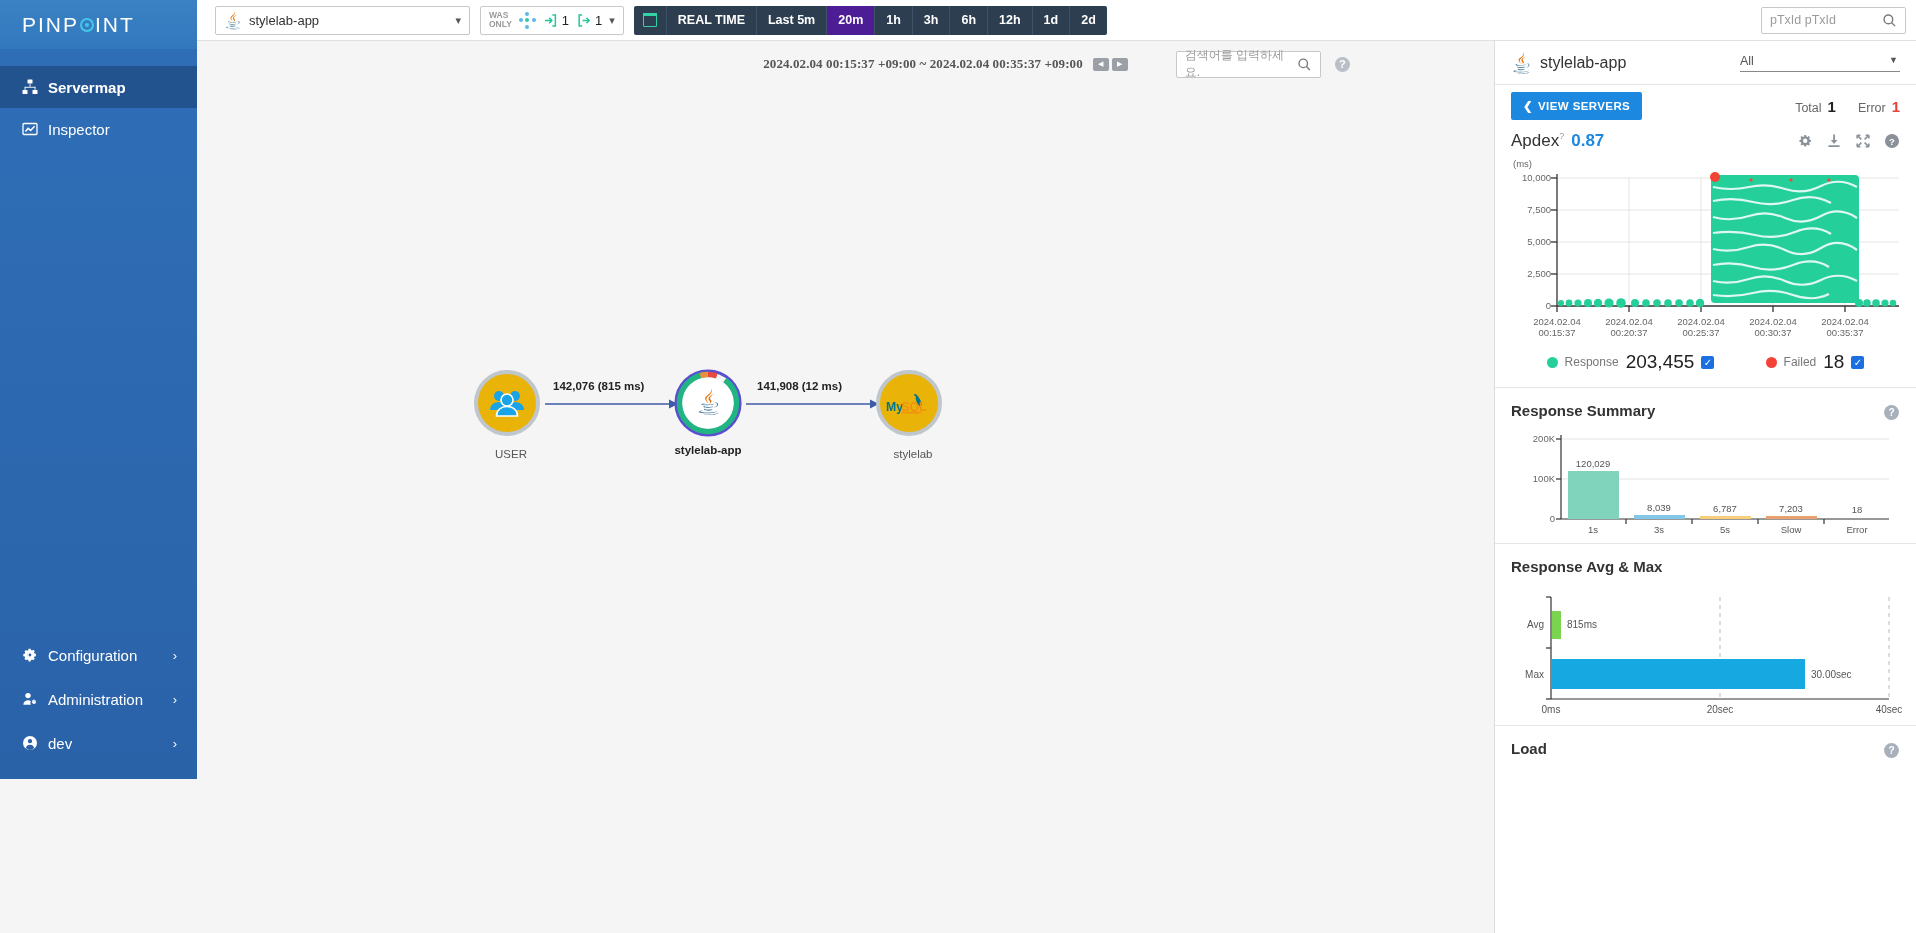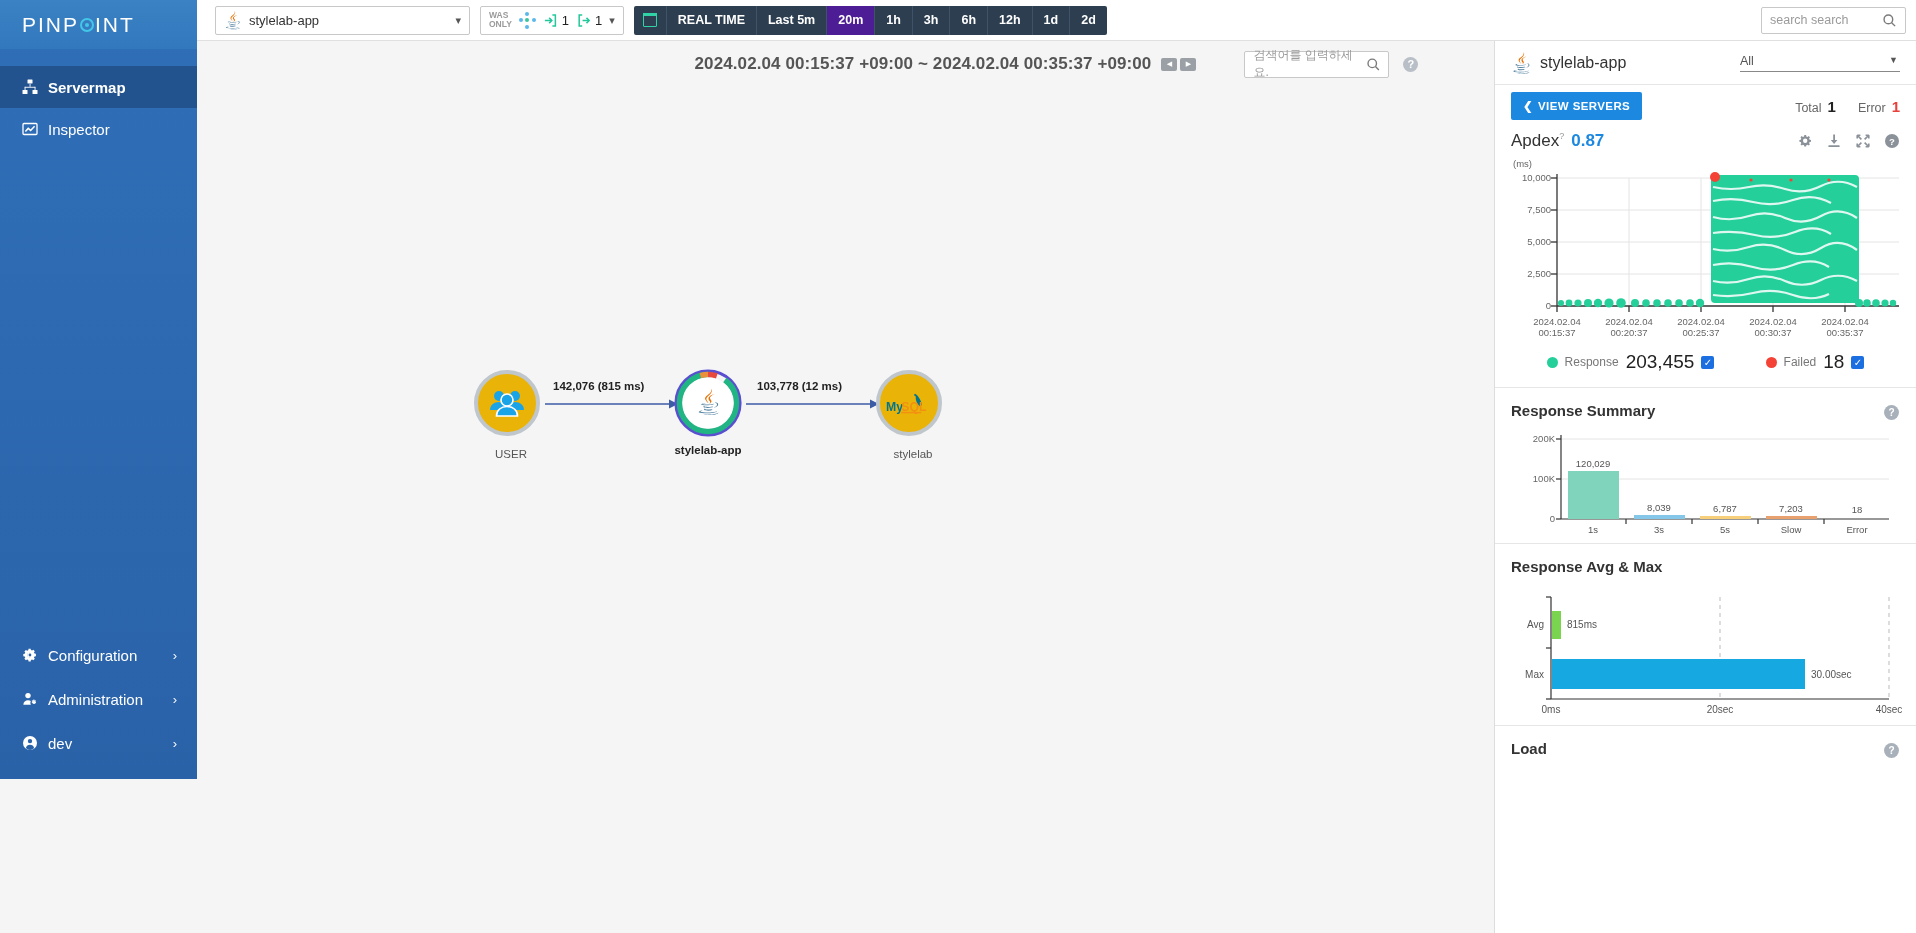--- a/index.html
+++ b/index.html
@@ -64,21 +64,21 @@
   .cal-ico { width:14px; height:14px; border:1.6px solid #2fd3a5; border-radius:1px;}
   .cal-ico::before{content:"";position:absolute;top:7.5px;left:9px;width:14px;height:3px;
     background:#2fd3a5;}
   .ptx-search { position:absolute; right:10px; width:145px; height:27px;
       border:1px solid #c8c8c8; background:#fff; display:flex;align-items:center;
       padding:0 8px; font-size:12.5px; color:#9b9b9b;border-radius:2px;}
 
   
   .subbar { height:46px; position:relative; display:flex; align-items:center;
       justify-content:center; background:#f5f5f5;}
-  .range-txt { font-size:17px; color:#555; font-weight:bold; letter-spacing:.1px;}
+  .range-txt { font-size:13px; color:#555; font-weight:bold; letter-spacing:.1px;font-family:Liberation Serif, serif;}
   .nav-arrows { display:flex; gap:3px; margin-left:10px;}
   .na { width:16px;height:13px;background:#9aa0a6;border-radius:2px;display:flex;
       align-items:center;justify-content:center;color:#fff;font-size:7px;}
   .kw-search { width:145px;height:27px;border:1px solid #c8c8c8;background:#fff;
       display:flex;align-items:center;padding:0 8px;font-size:12px;color:#9b9b9b;
       margin-left:48px;position:relative;border-radius:2px;}
   .help-q { width:15px;height:15px;border-radius:50%;background:#b9bfc7;color:#fff;
       font-size:11px;font-weight:bold;display:flex;align-items:center;
       justify-content:center;margin-left:14px;}
 
@@ -264,21 +264,21 @@
         <div class="tb active">20m</div>
         <div class="tb">1h</div>
         <div class="tb">3h</div>
         <div class="tb">6h</div>
         <div class="tb">12h</div>
         <div class="tb">1d</div>
         <div class="tb">2d</div>
       </div>
 
       <div class="ptx-search">
-        <span>search search</span>
+        <span>pTxId pTxId</span>
         <svg style="margin-left:auto" width="15" height="15" viewBox="0 0 16 16" fill="none" stroke="#7a7a7a" stroke-width="1.5">
           <circle cx="6.8" cy="6.8" r="4.6"></circle>
             <path d="M10.3 10.3L14 14"></path>
         </svg>
       </div>
     </div>
 
     <div class="subbar">
       <span class="range-txt">2024.02.04 00:15:37 +09:00 ~ 2024.02.04 00:35:37 +09:00</span>
       <span class="nav-arrows">
@@ -333,21 +333,21 @@
           <path d="M15.1 0s2.7 2.7-2.57 6.86c-4.23 3.34-.96 5.25 0 7.43-2.47-2.23-4.28-4.2-3.07-6.02C11.25 5.6 16.2 4.3 15.1 0z" fill="#e76f00"></path>
           <path d="M10.3 25.8c4.7.3 11.9-.17 12.1-2.4 0 0-.33.84-3.88 1.5-4 .76-8.94.67-11.87.18 0 0 .6.5 3.65.72z" fill="#5382a1"></path>
         </svg>
         <div class="node-label sel" style="top:76px;left:-50px;">stylelab-app</div>
       </div>
 
       <svg style="position:absolute;left:549px;top:311px;" width="134" height="12">
         <line x1="0" y1="6" x2="124" y2="6" stroke="#3b5ba5" stroke-width="1.4"></line>
         <polygon points="124,1.5 133,6 124,10.5" fill="#3b5ba5"></polygon>
       </svg>
-      <div class="edge-label" style="left:560px;top:293px;">103,778 (12 ms)</div>
+      <div class="edge-label" style="left:560px;top:293px;">141,908 (12 ms)</div>
 
       <div class="node" style="left:679px; top:283px;">
         <svg width="46" height="28" viewBox="0 0 60 36">
           <path d="M38 6c2.5 1.5 4.8 4.2 6.4 7.5 1.3 2.6 2.1 5 2.4 6.6.2 1-.2 1.3-.8.8-.5-.4-1-1.2-1.5-1.1-.6.1-.2 1 .2 1.7.3.5.1.9-.5.6-1.4-.7-2.9-2.6-3.9-4.8-1.2-2.6-1.8-5.6-1.4-7.9l-2-1.3c-.6-.4-.4-1.4 1.1-2.1z" fill="#00758f"></path>
           <text x="0" y="28" font-family="Liberation Sans, sans-serif" font-size="16" font-weight="bold" fill="#00758f">My</text>
           <text x="20" y="28" font-family="Liberation Sans, sans-serif" font-size="16" font-weight="bold" fill="#f29111">SQL</text>
           <rect x="20" y="29.5" width="26" height="2" fill="#f29111"></rect>
         </svg>
         <div class="node-label">stylelab</div>
       </div>

